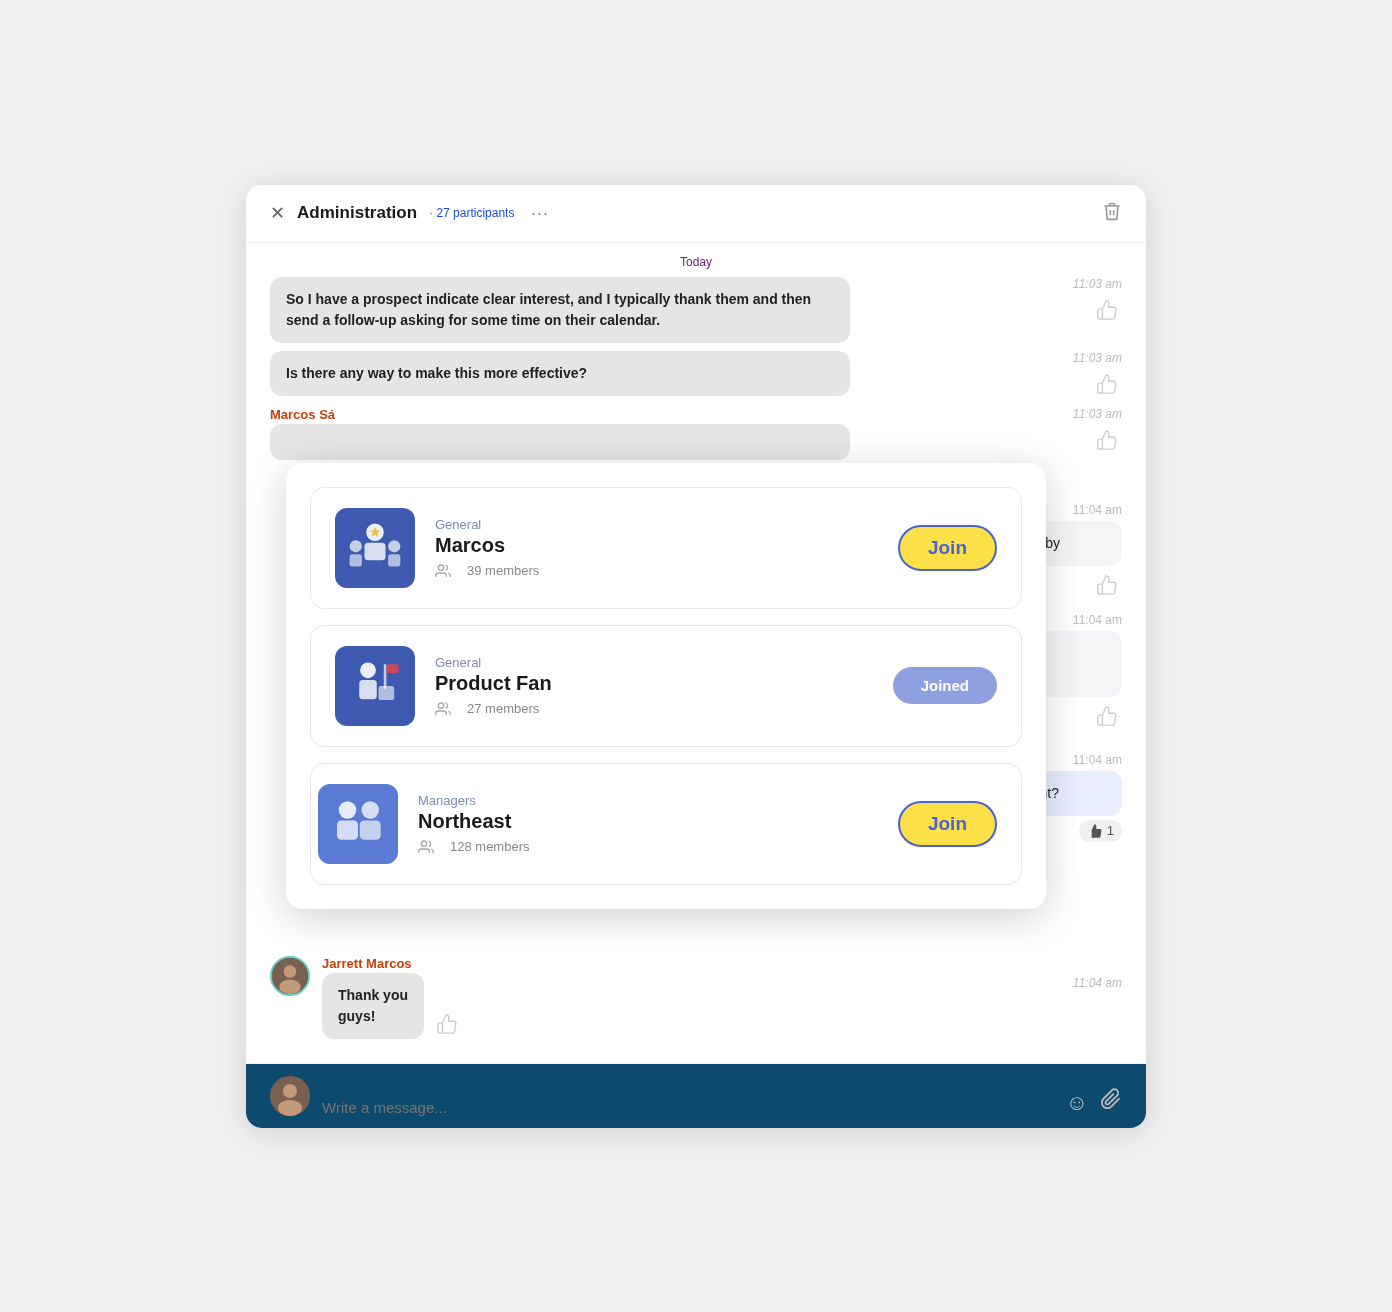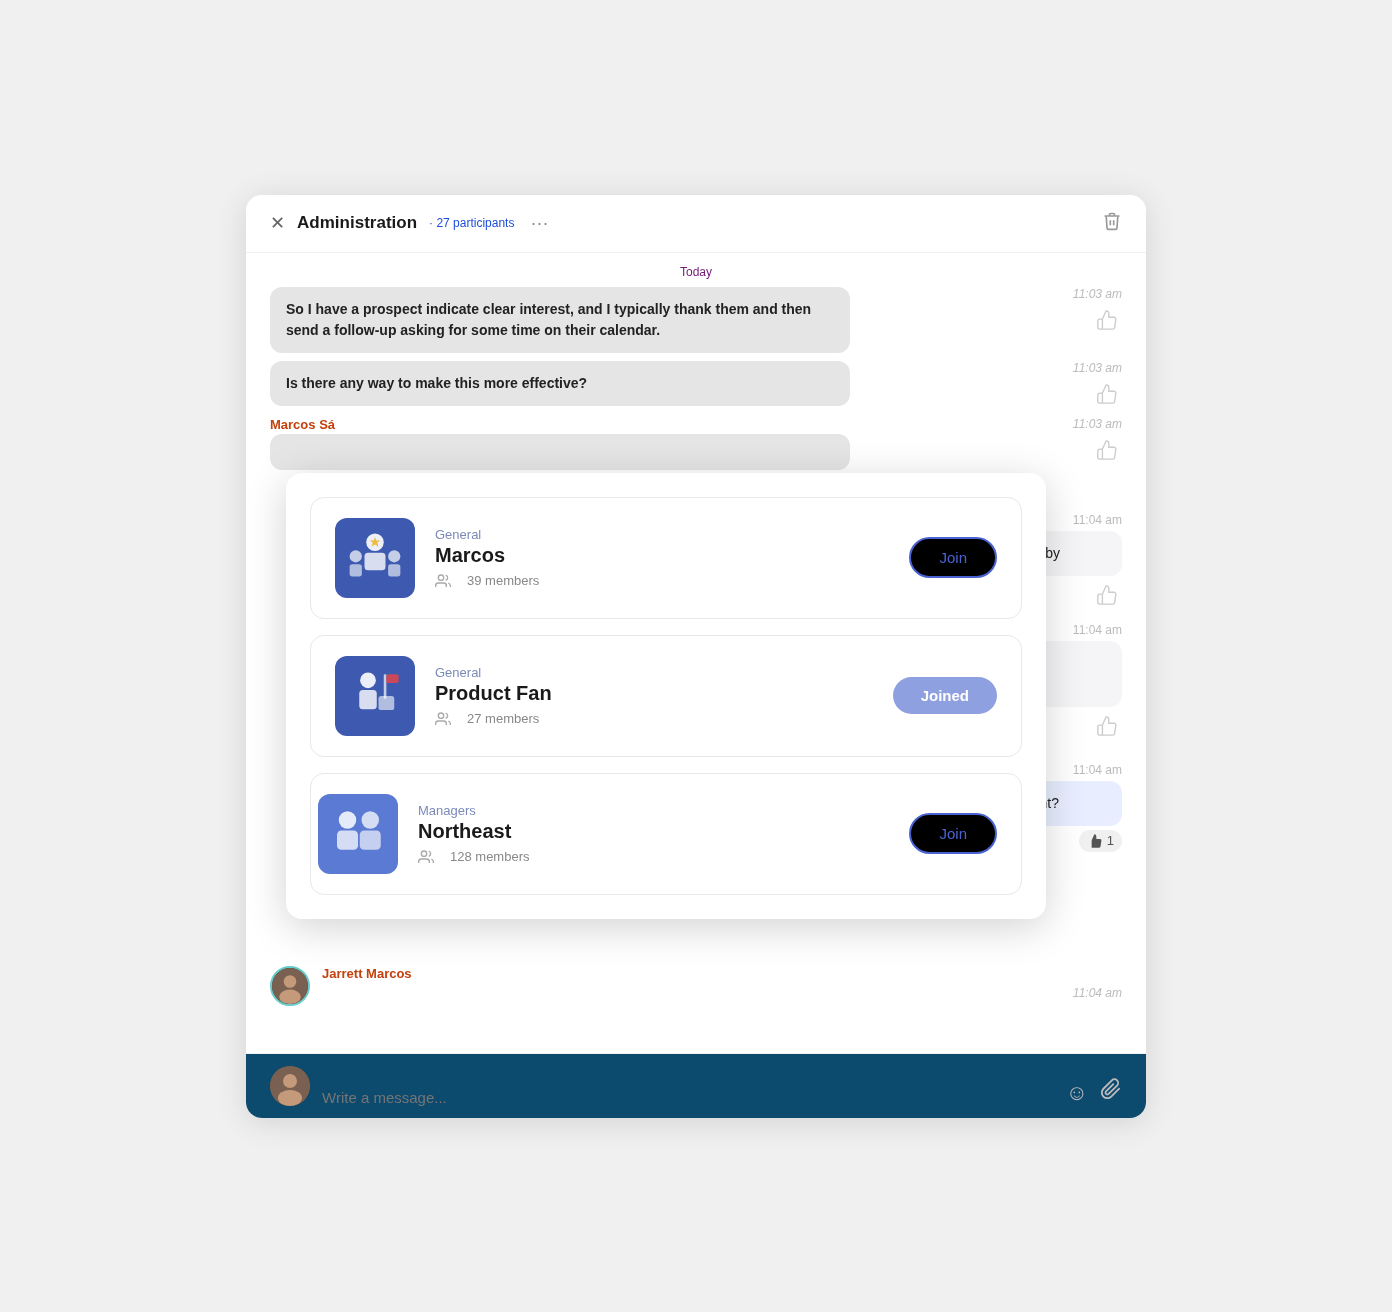--- a/index.html
+++ b/index.html
@@ -174,25 +174,25 @@
       display: flex;
       align-items: center;
       gap: 16px;
       color: #888;
       font-size: 13px;
     }
 
     .join-btn {
       border: 2px solid #4a63d3;
       color: #4a63d3;
-      background: #000000;
+      background: #fde047;
       border-radius: 24px;
       padding: 10px 28px;
-      font-size: 15px;
-      font-weight: 400;
+      font-size: 19px;
+      font-weight: 700;
       cursor: pointer;
       white-space: nowrap;
       transition: background 0.15s;
     }
 
     .joined-btn {
       border: none;
       color: #fff;
       background: #8fa0e0;
       border-radius: 24px;
@@ -485,20 +485,29 @@
       <div class="avatar" style="margin-right:12px; background:#5a4a3a; border: 2px solid #6cc;">
 
         <svg width="40" height="40" viewBox="0 0 40 40">
           <circle cx="20" cy="20" r="20" fill="#7a6050"></circle>
           <circle cx="20" cy="15" r="7" fill="#c49a7a"></circle>
           <ellipse cx="20" cy="32" rx="12" ry="8" fill="#c49a7a"></ellipse>
         </svg>
       </div>
       <div class="msg-content">
         <div class="sender-name">Jarrett Marcos</div>
+        <div style="display:flex; align-items:flex-end; gap:8px;">
+          <div class="message-bubble">Thank you<br>guys!</div>
+          <button class="like-btn">
+            <svg width="22" height="22" viewBox="0 0 24 24" fill="none" stroke="#ccc" stroke-width="1.5">
+              <path d="M14 9V5a3 3 0 00-3-3l-4 9v11h11.28a2 2 0 002-1.7l1.38-9a2 2 0 00-2-2.3H14z"></path>
+              <path d="M7 22H4a2 2 0 01-2-2v-7a2 2 0 012-2h3"></path>
+            </svg>
+          </button>
+        </div>
       </div>
       <div class="msg-right" style="justify-content:flex-start; padding-top:20px;">
         <span class="right-col-time">11:04 am</span>
       </div>
     </div>
 
   </div>
 
   <div class="chat-input-row">
     <div class="avatar" style="background:#7a6050;">

